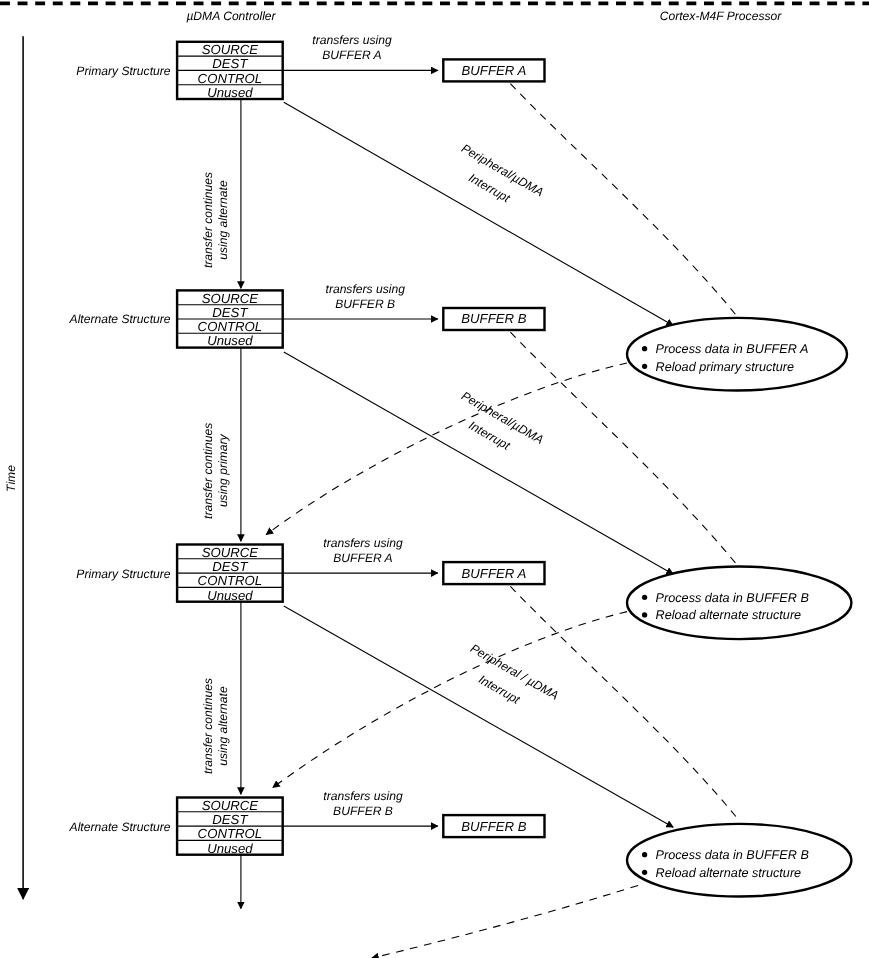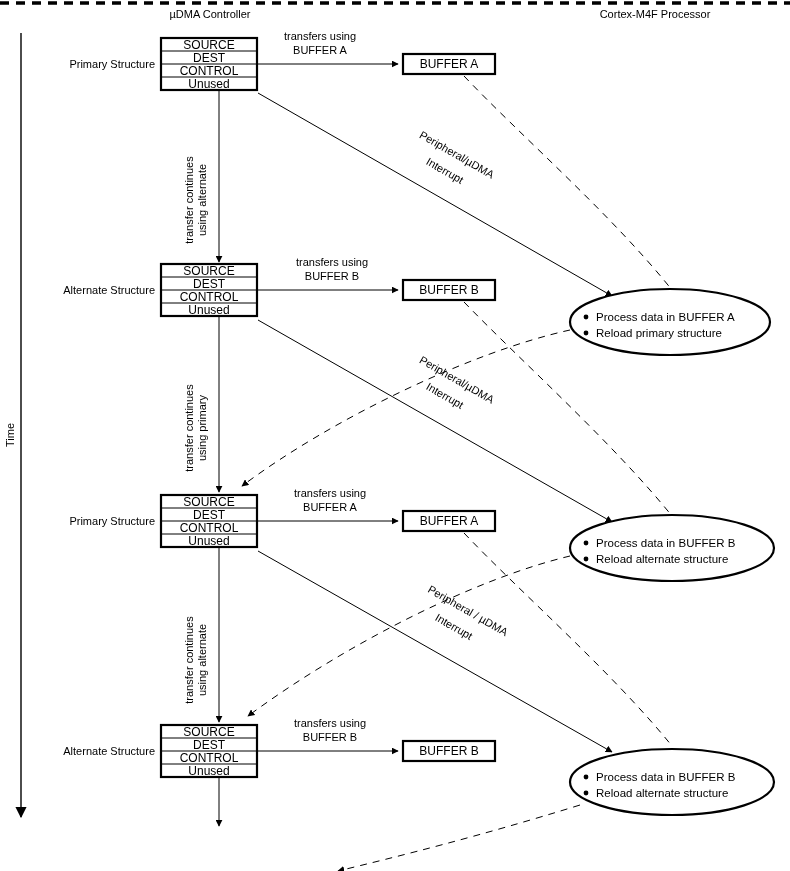--- a/index.html
+++ b/index.html
@@ -10,20 +10,21 @@
   body {
     width: 790px;
     height: 871px;
     font-family: "Liberation Sans", sans-serif;
     overflow: hidden;
   }
   #diagram-root {
     position: relative;
     width: 790px;
     height: 621px;
+    font-style: italic;
   }
   svg.canvas {
     position: absolute;
     top: 0; left: 0;
     width: 790px;
     height: 871px;
   }
   text {
     font-family: "Liberation Sans", sans-serif;
     fill: #000000;

